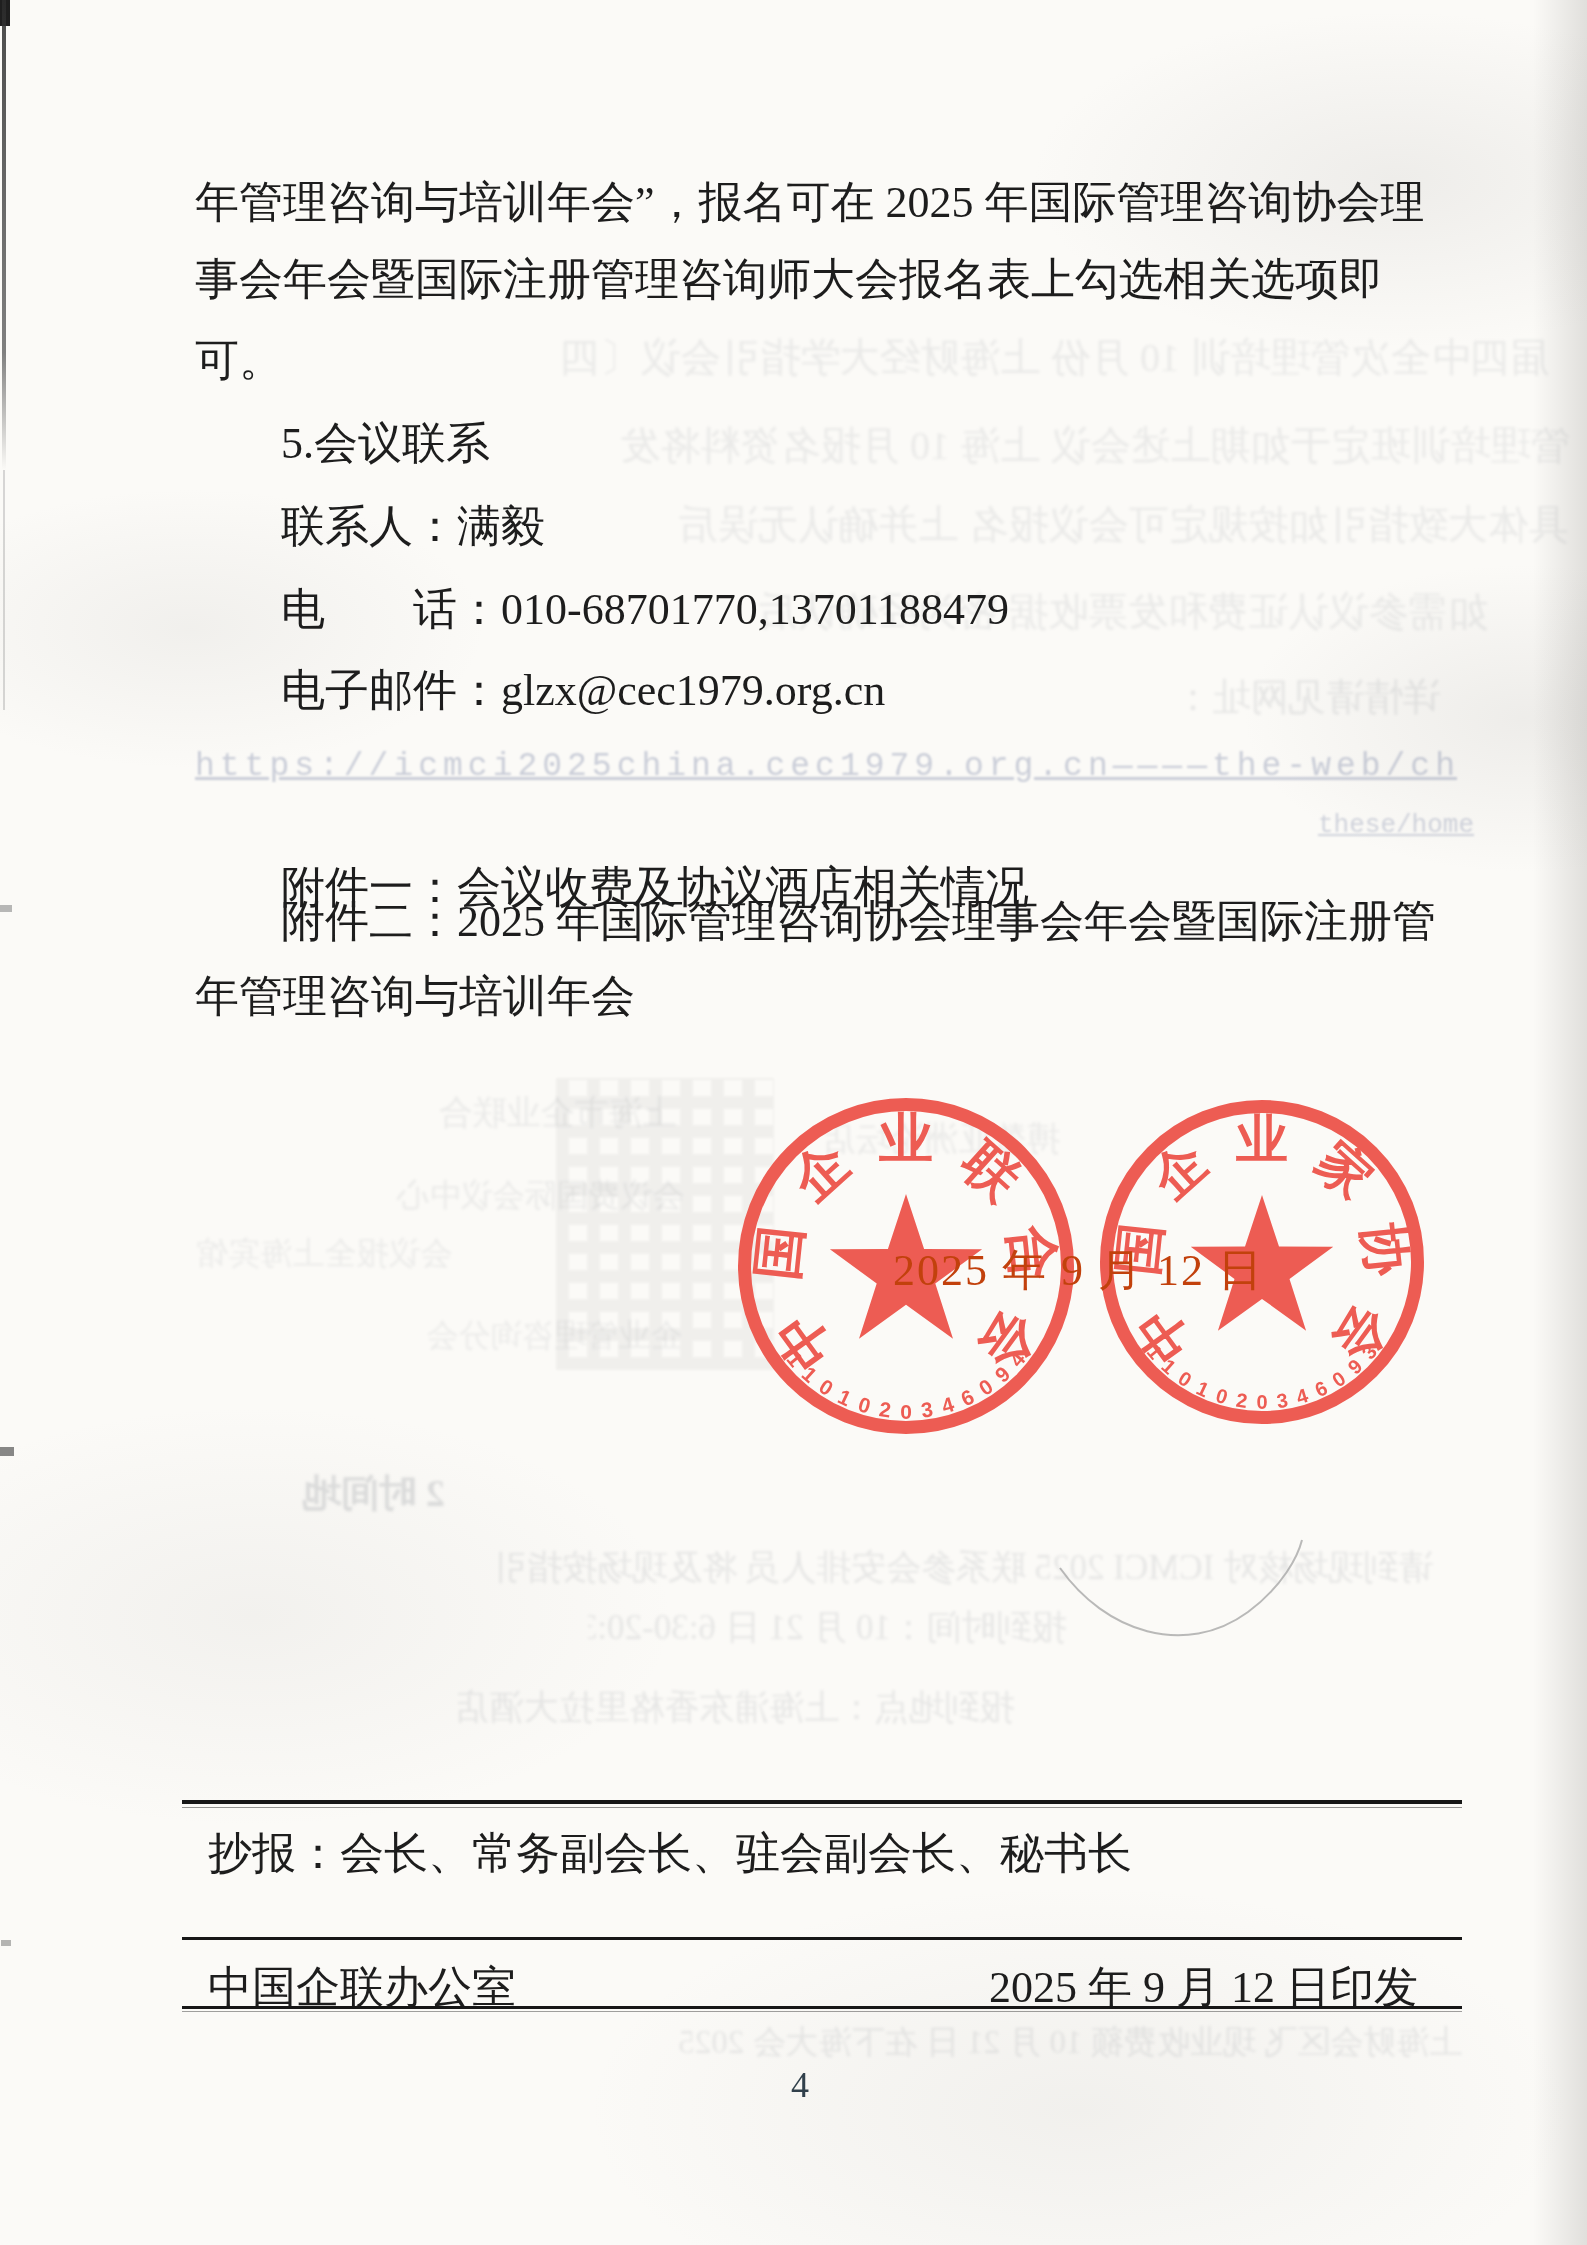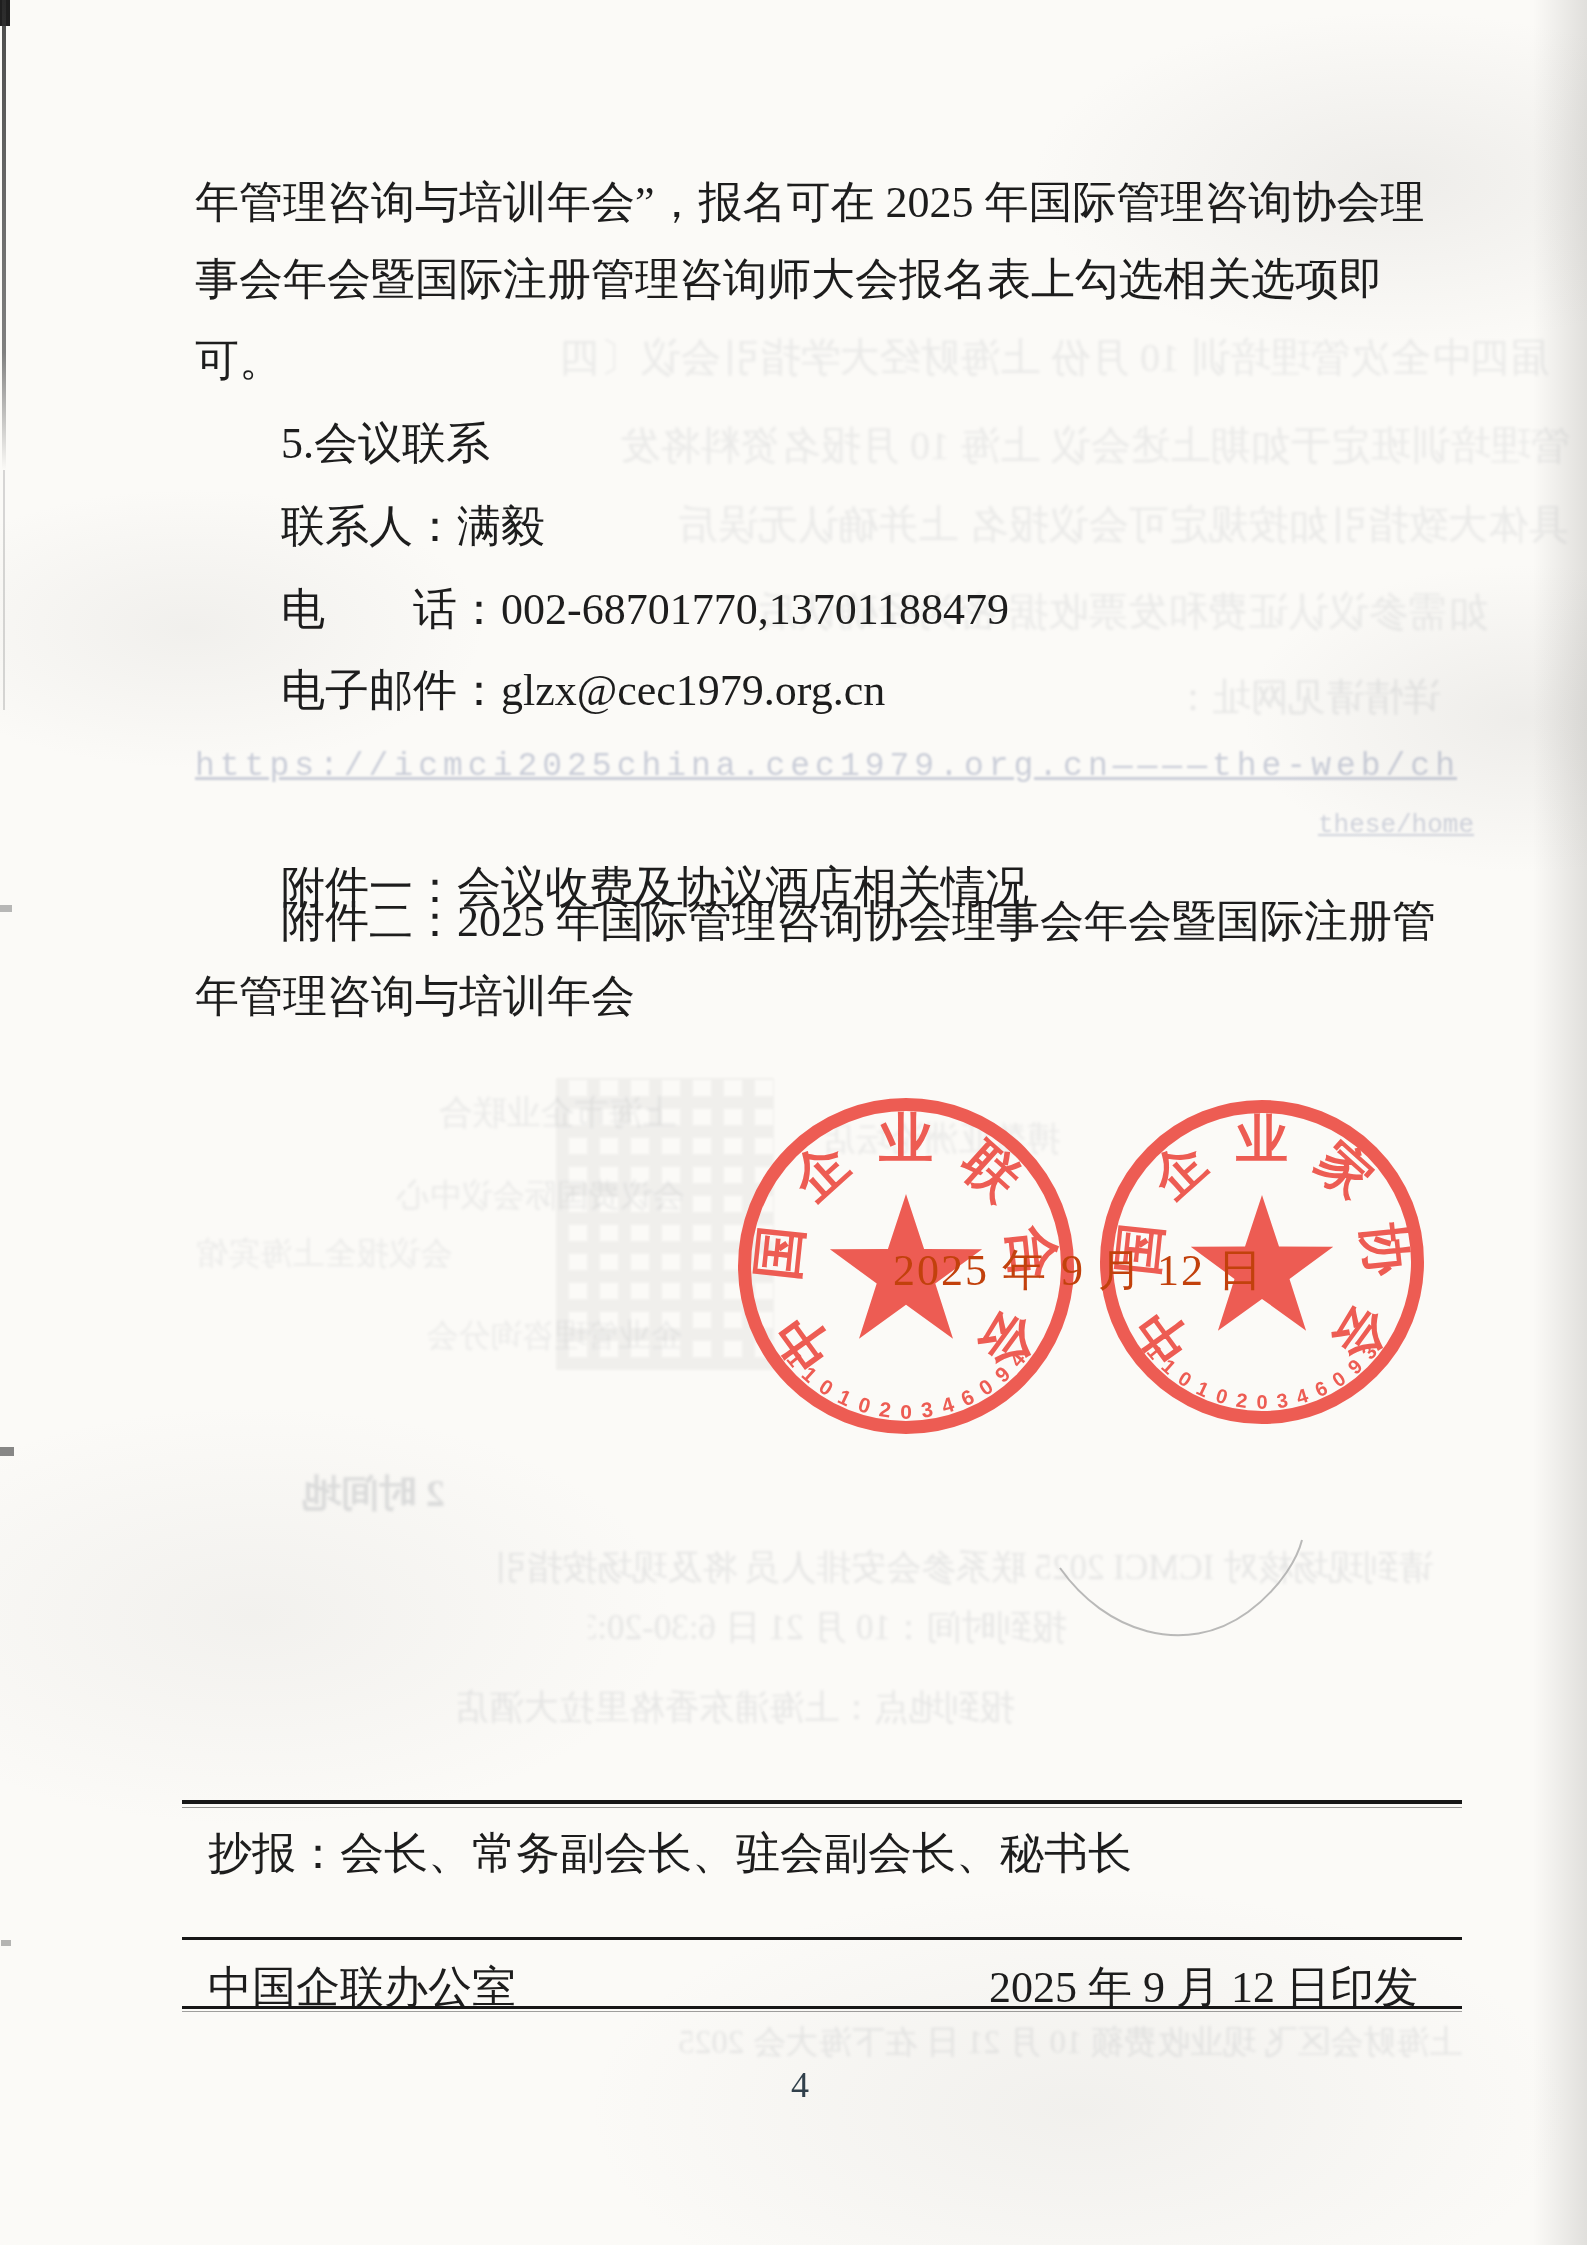--- a/index.html
+++ b/index.html
@@ -91,21 +91,21 @@
   <svg class="crease-svg" width="280" height="140" viewBox="0 0 280 140">
     <path d="M20,48 C65,112 145,138 208,92 C243,66 258,36 262,20" fill="none" stroke="#a3a3a3" stroke-width="2" opacity="0.75"></path>
   </svg>
 
   <div class="content-layer">
     <div class="bl" style="left:195px;top:175px">年管理咨询与培训年会”，报名可在 2025 年国际管理咨询协会理</div>
     <div class="bl" style="left:195px;top:252px">事会年会暨国际注册管理咨询师大会报名表上勾选相关选项即</div>
     <div class="bl" style="left:195px;top:333px">可。</div>
     <div class="bl" style="left:281px;top:416px">5.会议联系</div>
     <div class="bl" style="left:281px;top:499px">联系人：满毅</div>
-    <div class="bl" style="left:281px;top:582px">电　　话：002-68701770,13701188479</div>
+    <div class="bl" style="left:281px;top:582px">电　　话：010-68701770,13701188479</div>
     <div class="bl" style="left:281px;top:663px">电子邮件：glzx@cec1979.org.cn</div>
     <div class="bl" style="left:281px;top:860px">附件一：会议收费及协议酒店相关情况</div>
     <div class="bl" style="left:281px;top:894px">附件二：2025 年国际管理咨询协会理事会年会暨国际注册管</div>
     <div class="bl" style="left:195px;top:969px">年管理咨询与培训年会</div>
   </div>
 
   <div class="stamp-layer" id="stamp-layer">
       <svg width="370" height="370" viewBox="0 0 370 370" class="stamp" style="left: 721px; top: 1081px;">
         <circle cx="185" cy="185" r="161.5" fill="none" stroke="#ed5147" stroke-width="13"></circle>
         <polygon points="185.0,113.0 203.1,168.1 261.1,168.3 214.3,202.5 232.0,257.7 185.0,223.8 138.0,257.7 155.7,202.5 108.9,168.3 166.9,168.1" fill="#ed5147"></polygon>

